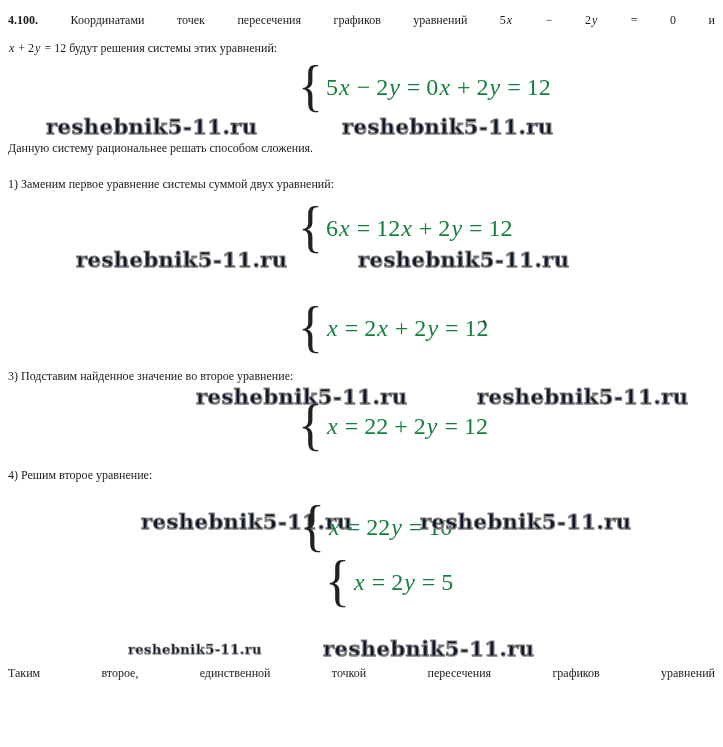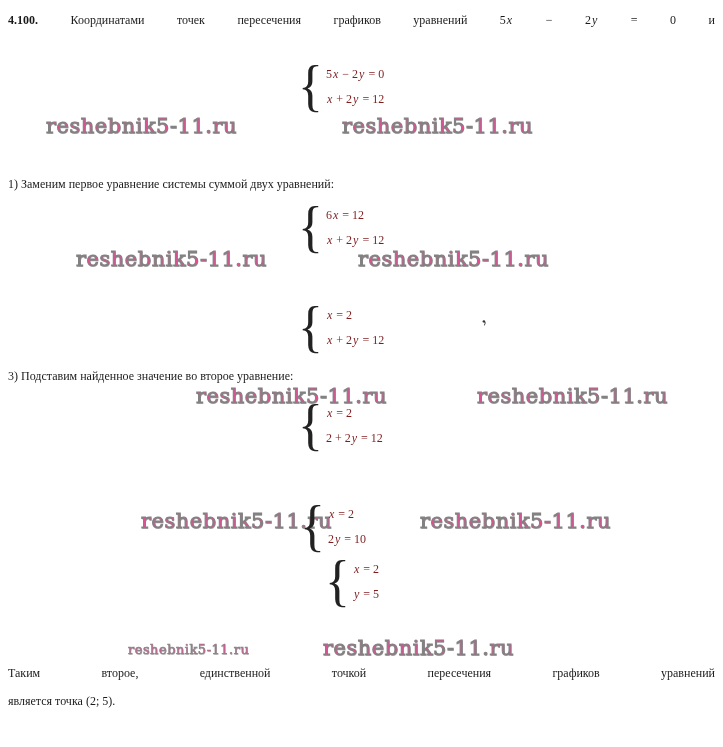--- a/index.html
+++ b/index.html
@@ -33,35 +33,35 @@
   .brace {
     font-size: 52px;
     line-height: 1;
     transform: scaleY(1.08);
     margin-right: 3px;
     color: #222;
     font-weight: 400;
   }
   .lines {
     display: flex;
-    flex-direction: column;
-    font-size: 12px;
+    flex-direction: row;
+    font-size: 24px;
     line-height: 25px;
-    color: #7f1d1d;
+    color: #15803d;
   }
   .lines.center { align-items: flex-start; text-align: center; }
   .eq i { font-style: italic; padding: 0 1px; }
   
   .wm {
     position: absolute;
     font-family: "DejaVu Serif", serif;
-    font-weight: 400;
+    font-weight: 700;
     font-size: 21px;
     white-space: nowrap;
-    color: #ec4899;
+    color: #0f172a;
     -webkit-text-stroke: 1.1px #828282;
     text-shadow: 0.5px 1px 0 #b5b5b5;
     letter-spacing: 0.5px;
     text-align: right;
   }
   .wm.small {
     font-size: 13px;
     -webkit-text-stroke: 0.7px #8a8a8a;
     text-shadow: 0.5px 0.5px 0 #bdbdbd;
   }
@@ -71,32 +71,34 @@
     color: #333;
     transform: rotate(-28deg);
   }
 </style>
 </head>
 <body>
 
 <div class="page">
 
   <div class="para jline" style="top:6px;"><b>4.100.</b> <span class="eq">Координатами точек пересечения графиков уравнений 5<i>x</i> − 2<i>y</i> = 0 и</span></div>
+  <div class="para eq" style="top:34px;"><i>x</i> + 2<i>y</i> = 12 будут решения системы этих уравнений:</div>
 
   <div class="sys" style="left:298px; top:61px;">
     <span class="brace">{</span>
     <div class="lines">
       <div class="eq">5<i>x</i> − 2<i>y</i> = 0</div>
       <div class="eq"><i>x</i> + 2<i>y</i> = 12</div>
     </div>
   </div>
 
   <div class="wm" style="left:46px; top:114px;">reshebnik5-11.ru</div>
   <div class="wm" style="left:342px; top:114px;">reshebnik5-11.ru</div>
 
+  <div class="para" style="top:134px;">Данную систему рациональнее решать способом сложения.</div>
 
   <div class="para" style="top:170px;font-family:Liberation Serif, serif;">1) Заменим первое уравнение системы суммой двух уравнений:</div>
 
   <div class="sys" style="left:298px; top:202px;">
     <span class="brace">{</span>
     <div class="lines center">
       <div class="eq">6<i>x</i> = 12</div>
       <div class="eq"><i>x</i> + 2<i>y</i> = 12</div>
     </div>
   </div>
@@ -121,20 +123,21 @@
   <div class="wm" style="left:477px; top:384px;">reshebnik5-11.ru</div>
 
   <div class="sys" style="left:298px; top:400px;">
     <span class="brace">{</span>
     <div class="lines center">
       <div class="eq"><i>x</i> = 2</div>
       <div class="eq">2 + 2<i>y</i> = 12</div>
     </div>
   </div>
 
+  <div class="para" style="top:461px;">4) Решим второе уравнение:</div>
 
   <div class="wm" style="left:141px; top:509px;">reshebnik5-11.ru</div>
   <div class="sys" style="left:300px; top:501px;">
     <span class="brace">{</span>
     <div class="lines">
       <div class="eq"><i>x</i> = 2</div>
       <div class="eq">2<i>y</i> = 10</div>
     </div>
   </div>
   <div class="wm" style="left:420px; top:509px;">reshebnik5-11.ru</div>
@@ -145,15 +148,14 @@
       <div class="eq"><i>x</i> = 2</div>
       <div class="eq"><i>y</i> = 5</div>
     </div>
   </div>
 
 
   <div class="wm small" style="left:128px; top:642px;">reshebnik5-11.ru</div>
   <div class="wm" style="left:323px; top:636px;">reshebnik5-11.ru</div>
 
   <div class="para jline" style="top:659px;">Таким второе, единственной точкой пересечения графиков уравнений</div>
-  <div class="para" style="top:687px;">является точка (2; 5).</div>
 
 </div>
 
 </body></html>

